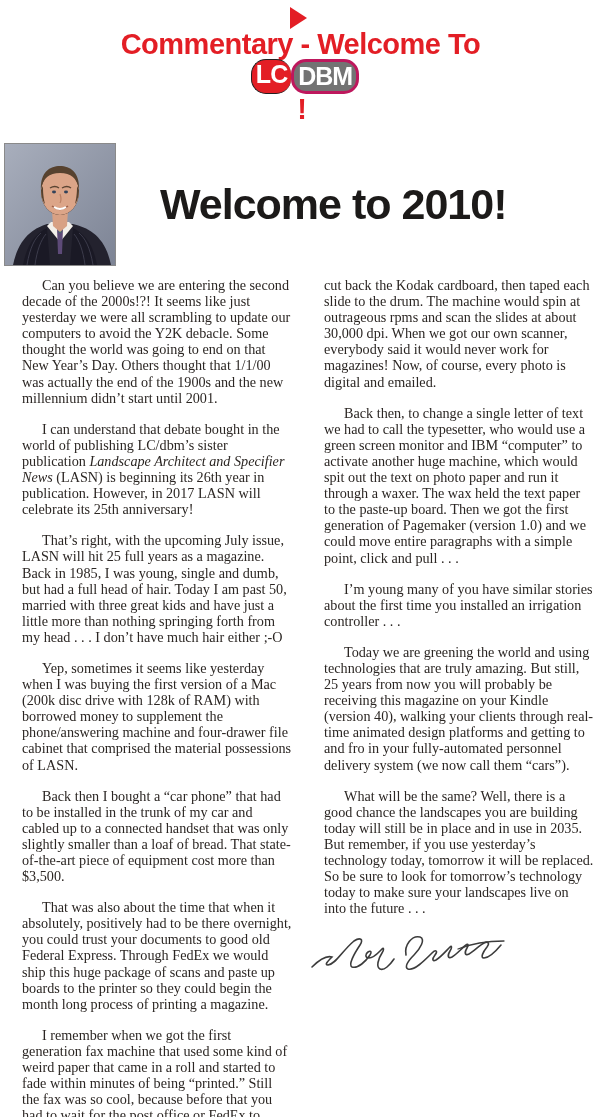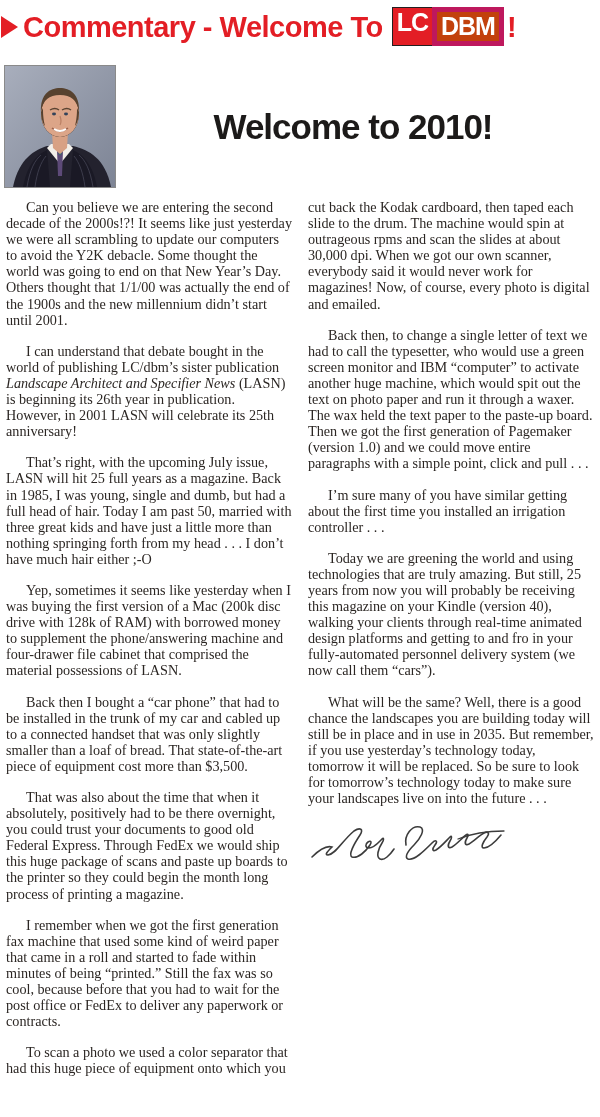--- a/index.html
+++ b/index.html
@@ -10,65 +10,66 @@
     background:#ffffff;
     overflow:hidden;
     font-family:"Liberation Serif", serif;
     color:#262220;
   }
   
   .masthead-bar {
     display:flex; align-items:center;
     padding:7px 0 0 1px;
     white-space:nowrap;
+    flex-direction:column;
   }
   .tri {
     width:0; height:0; display:inline-block;
     border-left:17px solid #e31e25;
     border-top:11px solid transparent;
     border-bottom:11px solid transparent;
     margin-right:5px;
   }
   .bar-title {
     font-family:"Liberation Sans", sans-serif;
     font-weight:bold; font-size:29px; letter-spacing:-0.5px;
     color:#e31e25; line-height:30px;
   }
   .logo { display:inline-flex; margin-left:9px; }
   .logo-box {
     font-family:"Liberation Sans", sans-serif;
     font-weight:bold; font-size:25px; line-height:29px;
-    color:#ffffff; padding:0 4px; letter-spacing:-1px;
+    color:#ffffff; padding:0 4px; letter-spacing:-1px;border-radius:15px;
   }
   .logo-lc { background:#e31e25; border:1px solid #231f20; border-right:none; }
-  .logo-dbm { background:#c2410c; border:5px solid #be185d; }
+  .logo-dbm { background:#737373; border:3px solid #be185d; }
   .bang {
     font-family:"Liberation Sans", sans-serif;
     font-weight:bold; font-size:29px; color:#e31e25; margin-left:3px; line-height:30px;
   }
   
   .hero { display:flex; align-items:center; margin:19px 0 0 4px; }
   .portrait {
     width:112px; height:123px; flex:0 0 112px;
     border:1px solid #8a8a8a; overflow:hidden; position:relative;
   }
   .headline {
-    flex:1; text-align:center;
+    flex:1; text-align:left;
     font-family:"Liberation Sans", sans-serif;
-    font-weight:bold; font-size:35px; letter-spacing:-1px;
-    color:#1c1a19; padding-right:10px;
+    font-weight:bold; font-size:43px; letter-spacing:-1px;
+    color:#1c1a19; padding-right:10px;padding-left:44px;
   }
   
   .columns { display:flex; margin:11px 6px 0 6px; gap:16px; }
   .col {
     width:286px; flex:0 0 286px;
     font-size:14.2px; line-height:16.1px;
     color:#2b2623;
   }
-  .col p { margin:0 0 15px 0; text-indent:20px; }
+  .col p { margin:0 0 15px 16px; text-indent:20px; }
   .col p.noindent { text-indent:0; }
   .col em { }
   
   .closing { margin-top:4px; }
   .godbless { text-indent:20px; margin:0; }
   .sig-wrap { margin:2px 0 0 0; }
 </style>
 </head>
 <body>
 
@@ -127,32 +128,32 @@
         <path d="M47,62 q8,7 16,0" stroke="#9c5f49" stroke-width="1.5" fill="none"></path>
         <path d="M49,63 q6,4 12,0" stroke="#ffffff" stroke-width="2" fill="none"></path>
       </svg>
     </div>
     <h2 class="headline">Welcome to 2010!</h2>
   </section>
 
   <main class="columns">
     <div class="col">
       <p>Can you believe we are entering the second decade of the 2000s!?! It seems like just yesterday we were all scrambling to update our computers to avoid the Y2K debacle. Some thought the world was going to end on that New Year’s Day. Others thought that 1/1/00 was actually the end of the 1900s and the new millennium didn’t start until 2001.</p>
-      <p><span>I can understand that debate bought in the world of publishing LC/dbm’s sister publication </span><em>Landscape Architect and Specifier News</em><span> (LASN) is beginning its 26th year in publication. However, in 2001 LASN will celebrate its 25th anniversary!</span></p>
+      <p><span>I can understand that debate bought in the world of publishing LC/dbm’s sister publication </span><em>Landscape Architect and Specifier News</em><span> (LASN) is beginning its 26th year in publication. However, in 2017 LASN will celebrate its 25th anniversary!</span></p>
       <p>That’s right, with the upcoming July issue, LASN will hit 25 full years as a magazine. Back in 1985, I was young, single and dumb, but had a full head of hair. Today I am past 50, married with three great kids and have just a little more than nothing springing forth from my head . . . I don’t have much hair either ;-O</p>
       <p>Yep, sometimes it seems like yesterday when I was buying the first version of a Mac (200k disc drive with 128k of RAM) with borrowed money to supplement the phone/answering machine and four-drawer file cabinet that comprised the material possessions of LASN.</p>
       <p>Back then I bought a “car phone” that had to be installed in the trunk of my car and cabled up to a connected handset that was only slightly smaller than a loaf of bread. That state-of-the-art piece of equipment cost more than $3,500.</p>
       <p>That was also about the time that when it absolutely, positively had to be there overnight, you could trust your documents to good old Federal Express. Through FedEx we would ship this huge package of scans and paste up boards to the printer so they could begin the month long process of printing a magazine.</p>
       <p>I remember when we got the first generation fax machine that used some kind of weird paper that came in a roll and started to fade within minutes of being “printed.” Still the fax was so cool, because before that you had to wait for the post office or FedEx to deliver any paperwork or contracts.</p>
       <p>To scan a photo we used a color separator that had this huge piece of equipment onto which you</p>
     </div>
     <div class="col">
       <p class="noindent">cut back the Kodak cardboard, then taped each slide to the drum. The machine would spin at outrageous rpms and scan the slides at about 30,000 dpi. When we got our own scanner, everybody said it would never work for magazines! Now, of course, every photo is digital and emailed.</p>
       <p>Back then, to change a single letter of text we had to call the typesetter, who would use a green screen monitor and IBM “computer” to activate another huge machine, which would spit out the text on photo paper and run it through a waxer. The wax held the text paper to the paste-up board. Then we got the first generation of Pagemaker (version 1.0) and we could move entire paragraphs with a simple point, click and pull . . .</p>
-      <p>I’m sure many of you have similar getting about the first time you installed an irrigation controller . . .</p>
+      <p>I’m young many of you have similar stories about the first time you installed an irrigation controller . . .</p>
       <p>Today we are greening the world and using technologies that are truly amazing. But still, 25 years from now you will probably be receiving this magazine on your Kindle (version 40), walking your clients through real-time animated design platforms and getting to and fro in your fully-automated personnel delivery system (we now call them “cars”).</p>
       <p>What will be the same? Well, there is a good chance the landscapes you are building today will still be in place and in use in 2035. But remember, if you use yesterday’s technology today, tomorrow it will be replaced. So be sure to look for tomorrow’s technology today to make sure your landscapes live on into the future . . .</p>
 
       <div class="closing">
         <div class="sig-wrap">
           <svg width="210" height="46" viewBox="0 0 210 46">
             <g stroke="#3c3c3c" stroke-width="1.6" fill="none" stroke-linecap="round">
               <path d="M4,36 C10,30 18,24 24,26 C20,30 16,34 20,34 C28,33 34,20 46,10 C52,6 56,8 52,14 C46,23 40,34 44,36 C50,38 58,30 62,24 C64,21 63,19 60,21 C57,23 57,27 61,27 C66,27 70,22 74,18 C76,16 76,19 74,22 C70,28 68,36 72,38 C76,40 82,34 86,28"></path>
               <path d="M98,24 C96,14 104,4 112,6 C118,8 112,18 106,24 C100,30 96,36 100,38 C106,40 116,30 124,22 C128,18 130,20 127,24 C124,28 124,31 128,29 C133,26 138,20 142,16 C144,14 144,17 142,20 C139,25 140,28 144,26 C149,23 154,17 158,14 C160,12 161,14 159,17 C156,22 157,25 161,23 C166,20 172,14 176,12 C180,10 182,12 179,16 C175,21 172,27 176,27 C181,27 188,20 193,14"></path>
               <path d="M150,18 C160,14 178,10 196,10" stroke-width="1.3"></path>

